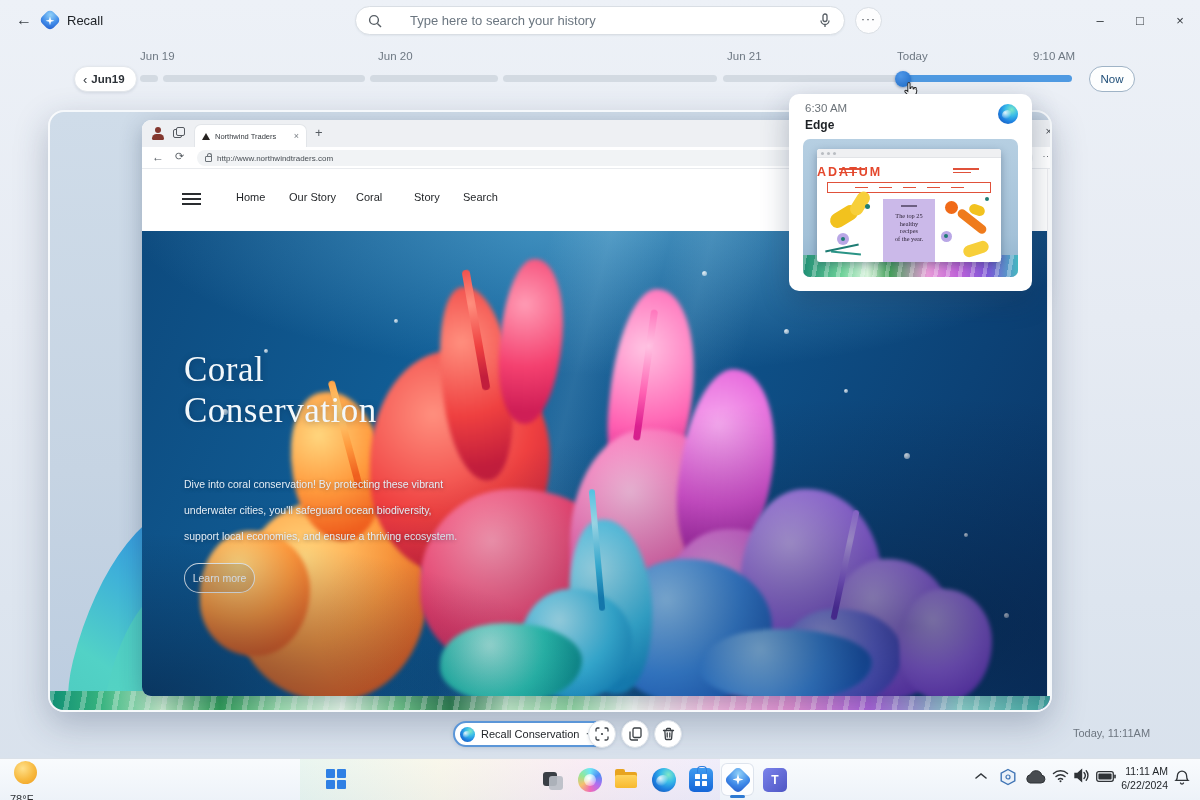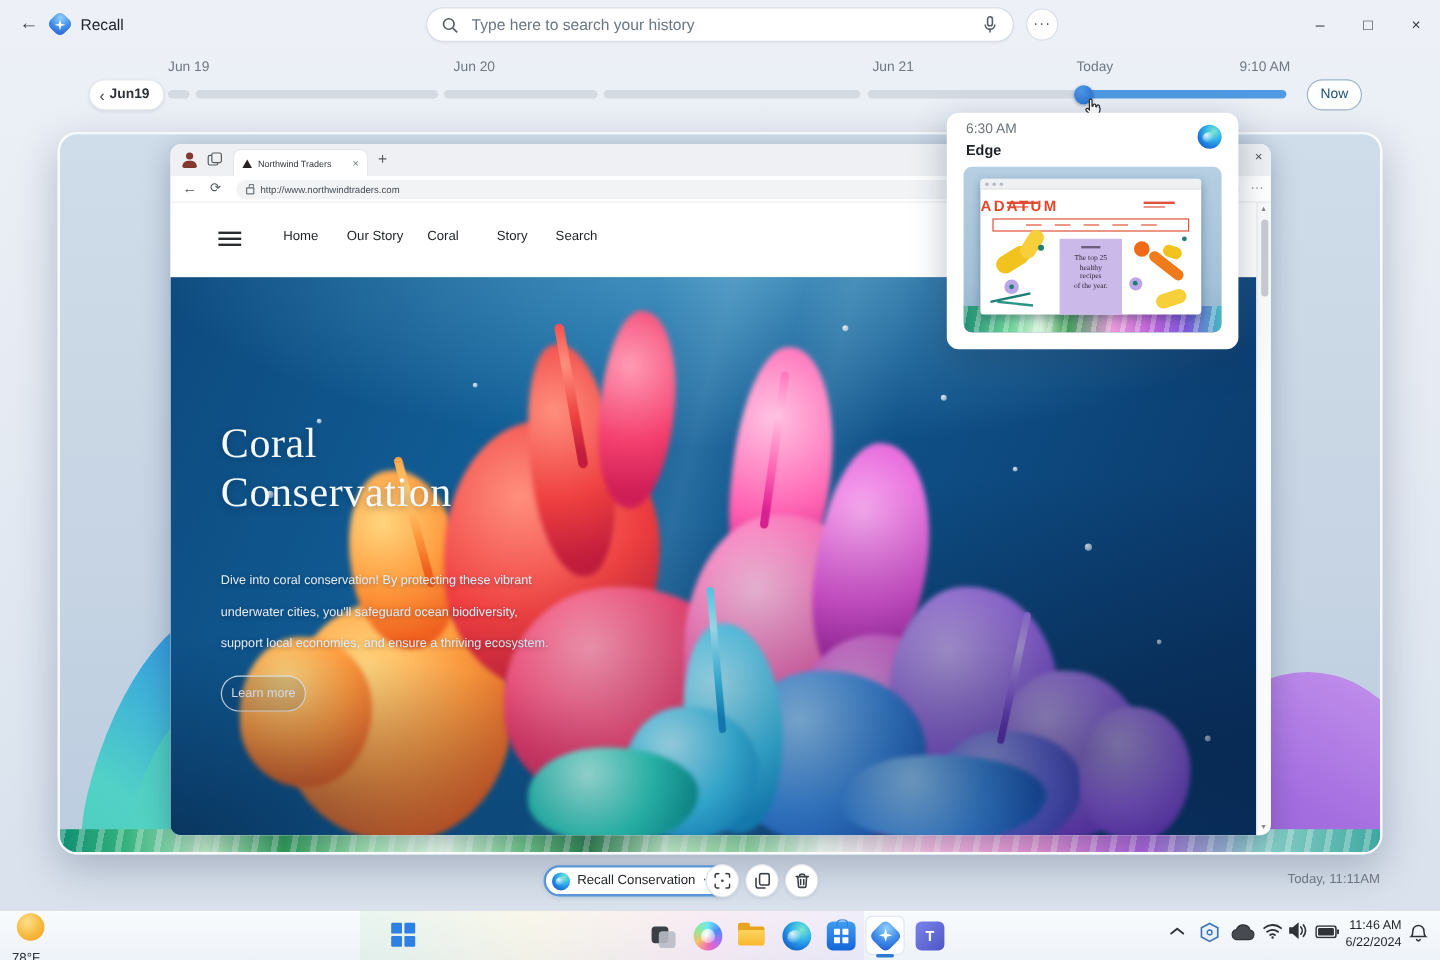--- a/index.html
+++ b/index.html
@@ -13,21 +13,21 @@
     display:flex;align-items:center;justify-content:center;}
   .appicon{position:absolute;left:40px;top:10px;width:20px;height:20px;}
   .diamond{position:absolute;inset:2px;transform:rotate(45deg);border-radius:5px;
     background:radial-gradient(circle at 30% 25%,#8fd0f8,#3f8ae8 55%,#1f55c8);}
   .diamond .spark{position:absolute;left:22%;top:22%;width:56%;height:56%;background:#fff;transform:rotate(-45deg);
     clip-path:polygon(50% 0,61% 39%,100% 50%,61% 61%,50% 100%,39% 61%,0 50%,39% 39%);}
   .apptitle{position:absolute;left:67px;top:13px;font-size:13px;color:#202428;}
   .searchpill{position:absolute;left:355px;top:6px;width:490px;height:29px;border-radius:15px;background:#fff;
     border:1px solid #d9dee4;display:flex;align-items:center;padding:0 12px;box-shadow:0 1px 2px rgba(40,60,90,.06);}
   .searchpill input{flex:1;border:none;outline:none;font-size:13px;color:#3a4148;background:transparent;
-    font-family:"Liberation Sans",sans-serif;margin-left:9px;}
+    font-family:"Liberation Sans",sans-serif;margin-left:26px;}
   .searchpill input::placeholder{color:#6b7680;}
   .morebtn{position:absolute;left:855px;top:7px;width:27px;height:27px;border-radius:50%;background:#fdfdfe;
     border:1px solid #d9dee4;color:#41474d;font-size:12px;letter-spacing:1px;display:flex;align-items:center;justify-content:center;padding-bottom:4px;}
   .wincontrols{position:absolute;right:0;top:0;height:40px;display:flex;}
   .winbtn{width:40px;height:40px;display:flex;align-items:center;justify-content:center;font-size:13px;color:#33383d;}
   
   .tl-label{position:absolute;top:50px;font-size:11.5px;color:#6e7883;}
   .tl-seg{position:absolute;top:75px;height:7px;border-radius:4px;background:#d3dae2;}
   .tl-seg.blue{background:#4f9ae2;}
   .jumpbtn{position:absolute;left:74px;top:66px;height:26px;padding:0 11px 0 8px;border-radius:13px;background:#fff;
@@ -35,21 +35,21 @@
     font-size:11.5px;font-weight:bold;color:#2b3publico:0;color:#2b3publico}
   .jumpbtn{color:#2c3publico}
   .jumpbtn{color:#2c3137;}
   .jumpbtn .chev{font-size:13px;color:#3c4248;font-weight:normal;}
   .nowbtn{position:absolute;left:1089px;top:66px;width:46px;height:26px;border-radius:13px;background:#fdfefe;
     border:1px solid #9fb3c6;color:#1d4d77;font-size:11.5px;display:flex;align-items:center;justify-content:center;}
   .tl-handle{position:absolute;left:895px;top:71px;width:16px;height:16px;border-radius:50%;
     background:radial-gradient(circle at 35% 30%,#4f97e8,#1f6cc8);box-shadow:0 1px 3px rgba(0,40,90,.4);}
   .cursor-hand{position:absolute;left:901px;top:81px;width:19px;height:19px;}
   
-  .card{position:absolute;left:48px;top:110px;width:1104px;height:602px;border-radius:16px;overflow:hidden;
+  .card{position:absolute;left:48px;top:110px;width:1004px;height:602px;border-radius:16px;overflow:hidden;
     background:linear-gradient(180deg,#cfdce9 0%,#c6d4e3 60%,#bccde0 100%);
     border:2px solid rgba(255,255,255,.85);box-shadow:0 12px 34px rgba(35,55,85,.28);}
   .petal-bl1{position:absolute;left:28px;bottom:-90px;width:150px;height:300px;transform:rotate(14deg);
     border-radius:55% 45% 45% 55%/60% 55% 45% 40%;
     background:linear-gradient(200deg,#2f86e2 8%,#3fb2d8 38%,#52d2c6 62%,#49c4b8 100%);}
   .petal-bl2{position:absolute;left:55px;bottom:-120px;width:130px;height:250px;transform:rotate(8deg);
     border-radius:50%/55% 55% 45% 45%;background:linear-gradient(195deg,#49c8c0,#57d6c4 70%);opacity:.9;}
   .petal-br{position:absolute;right:-55px;bottom:-110px;width:230px;height:260px;
     border-radius:50% 50% 45% 55%/55% 60% 40% 45%;
     background:linear-gradient(210deg,#c493ec 5%,#a46ee0 45%,#8f55d2 100%);}
@@ -539,21 +539,21 @@
       </svg>
   </div>
   <div style="position:absolute;left:1096px;top:771px">
     <svg width="20" height="11" viewBox="0 0 20 11">
         <rect x="0.7" y="0.7" width="16.6" height="9.6" rx="2" fill="none" stroke="#2f3337" stroke-width="1.3"></rect>
         <rect x="2.4" y="2.4" width="13.2" height="6.2" rx="1" fill="#2f3337"></rect>
         <rect x="18.2" y="3.4" width="1.6" height="4.2" rx="0.8" fill="#2f3337"></rect>
       </svg>
   </div>
   <div class="clock">
-    <div>11:46 AM</div>
+    <div>11:11 AM</div>
     <div>6/22/2024</div>
   </div>
   <div style="position:absolute;left:1174px;top:769px">
     <svg width="16" height="17" viewBox="0 0 16 17" fill="none" stroke="#2f3337" stroke-width="1.3" stroke-linecap="round">
         <path d="M8 2.2a4.6 4.6 0 0 1 4.6 4.6c0 3.4 1.4 4.6 1.4 4.6H2s1.4-1.2 1.4-4.6A4.6 4.6 0 0 1 8 2.2z"></path>
         <path d="M6.5 14a1.6 1.6 0 0 0 3 0"></path>
       </svg>
   </div>
 
 </div>

